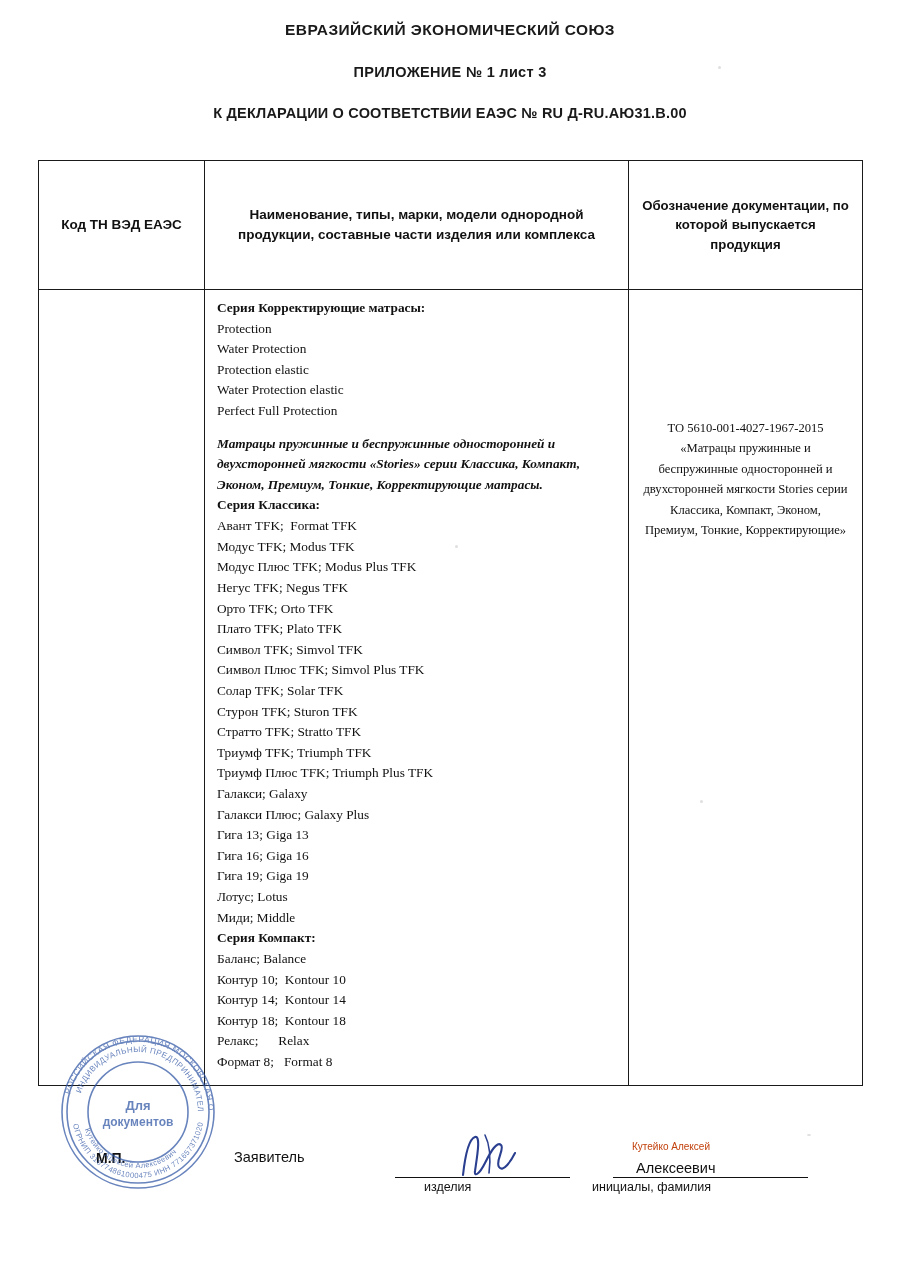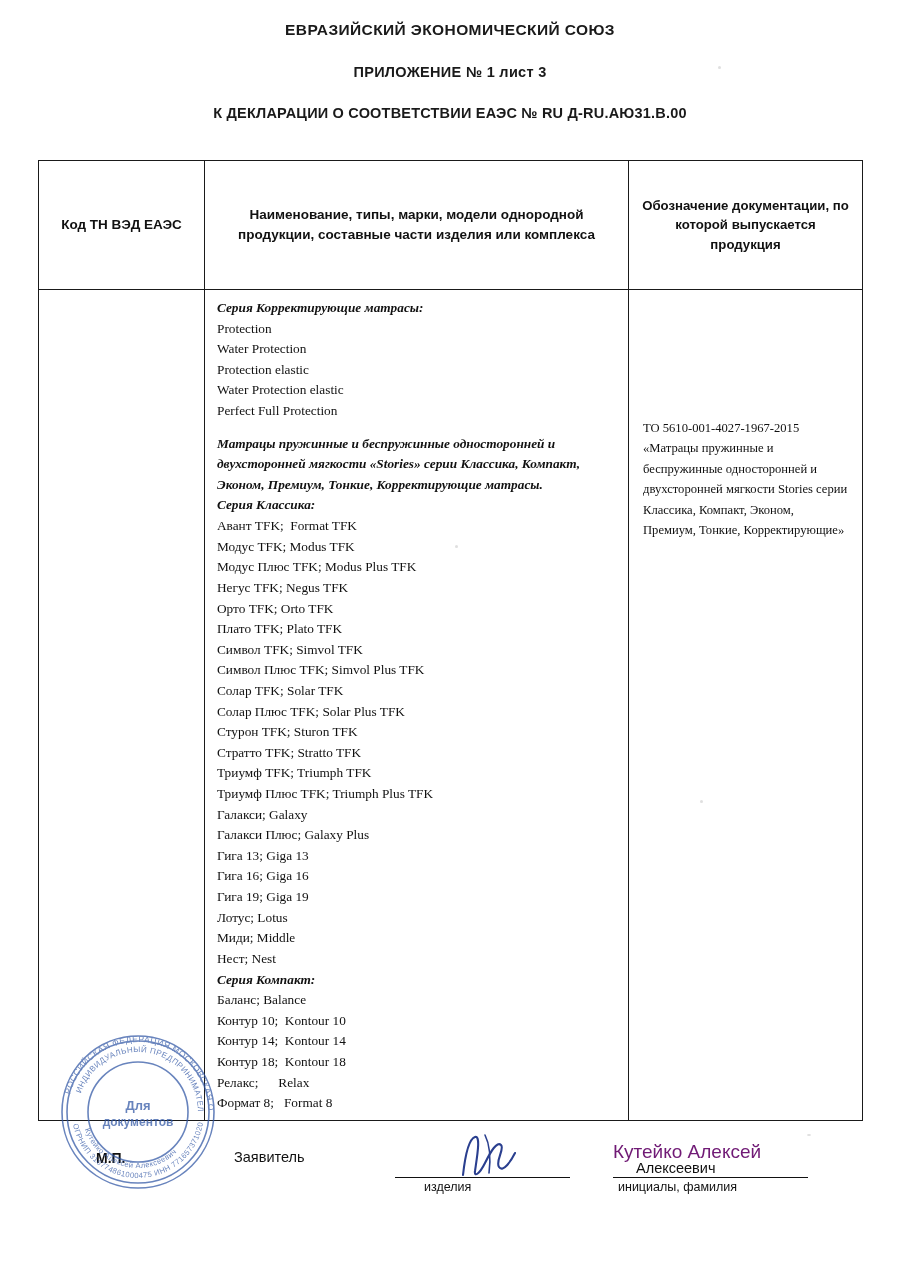--- a/index.html
+++ b/index.html
@@ -87,23 +87,24 @@
   .tbody .col1 { }
   .tbody .col2 {
     padding: 8px 10px 6px 12px;
     font-size: 13.3px;
     line-height: 1.55;
   }
   .tbody .col3 {
     padding: 128px 14px 6px 14px;
     font-size: 12.6px;
     line-height: 1.62;
-  }
-
-  .b { font-weight: bold; font-style: italic; }
+    text-align: center;
+  }
+
+  .b { font-weight: bold; }
   .bi { font-weight: bold; font-style: italic; }
   .gap { height: 12px; }
 
   .prodline { white-space: pre; }
 
   
   .footer {
     position: absolute;
     left: 0;
     top: 1105px;
@@ -142,35 +143,35 @@
   }
   .nameline {
     position: absolute;
     left: 613px;
     top: 72px;
     width: 195px;
     border-bottom: 1.2px solid #111;
   }
   .name1 {
     position: absolute;
-    left: 613px;
+    left: 632px;
     top: 36px;
-    font-size: 19px;
-    color: #701a75;
+    font-size: 10px;
+    color: #c2410c;
   }
   .name2 {
     position: absolute;
     left: 636px;
     top: 55px;
     font-size: 14.5px;
     color: #111;
   }
   .namelabel {
     position: absolute;
-    left: 618px;
+    left: 592px;
     top: 75px;
     font-size: 12.5px;
     color: #111;
   }
 
   
   .sigmark {
     position: absolute;
     left: 455px;
     top: 22px;
@@ -236,33 +237,31 @@
         <div class="b">Серия Классика:</div>
         <div class="prodline">Авант TFK;  Format TFK</div>
         <div class="prodline">Модус TFK; Modus TFK</div>
         <div class="prodline">Модус Плюс TFK; Modus Plus TFK</div>
         <div class="prodline">Негус TFK; Negus TFK</div>
         <div class="prodline">Орто TFK; Orto TFK</div>
         <div class="prodline">Плато TFK; Plato TFK</div>
         <div class="prodline">Символ TFK; Simvol TFK</div>
         <div class="prodline">Символ Плюс TFK; Simvol Plus TFK</div>
         <div class="prodline">Солар TFK; Solar TFK</div>
-        <div class="prodline">Солар Плюс TFK; Solar Plus TFK</div>
         <div class="prodline">Стурон TFK; Sturon TFK</div>
         <div class="prodline">Стратто TFK; Stratto TFK</div>
         <div class="prodline">Триумф TFK; Triumph TFK</div>
         <div class="prodline">Триумф Плюс TFK; Triumph Plus TFK</div>
         <div class="prodline">Галакси; Galaxy</div>
         <div class="prodline">Галакси Плюс; Galaxy Plus</div>
         <div class="prodline">Гига 13; Giga 13</div>
         <div class="prodline">Гига 16; Giga 16</div>
         <div class="prodline">Гига 19; Giga 19</div>
         <div class="prodline">Лотус; Lotus</div>
         <div class="prodline">Миди; Middle</div>
-        <div class="prodline">Нест; Nest</div>
 
         <div class="b">Серия Компакт:</div>
         <div class="prodline">Баланс; Balance</div>
         <div class="prodline">Контур 10;  Kontour 10</div>
         <div class="prodline">Контур 14;  Kontour 14</div>
         <div class="prodline">Контур 18;  Kontour 18</div>
         <div class="prodline">Релакс;      Relax</div>
         <div class="prodline">Формат 8;   Format 8</div>
       </div>
 

